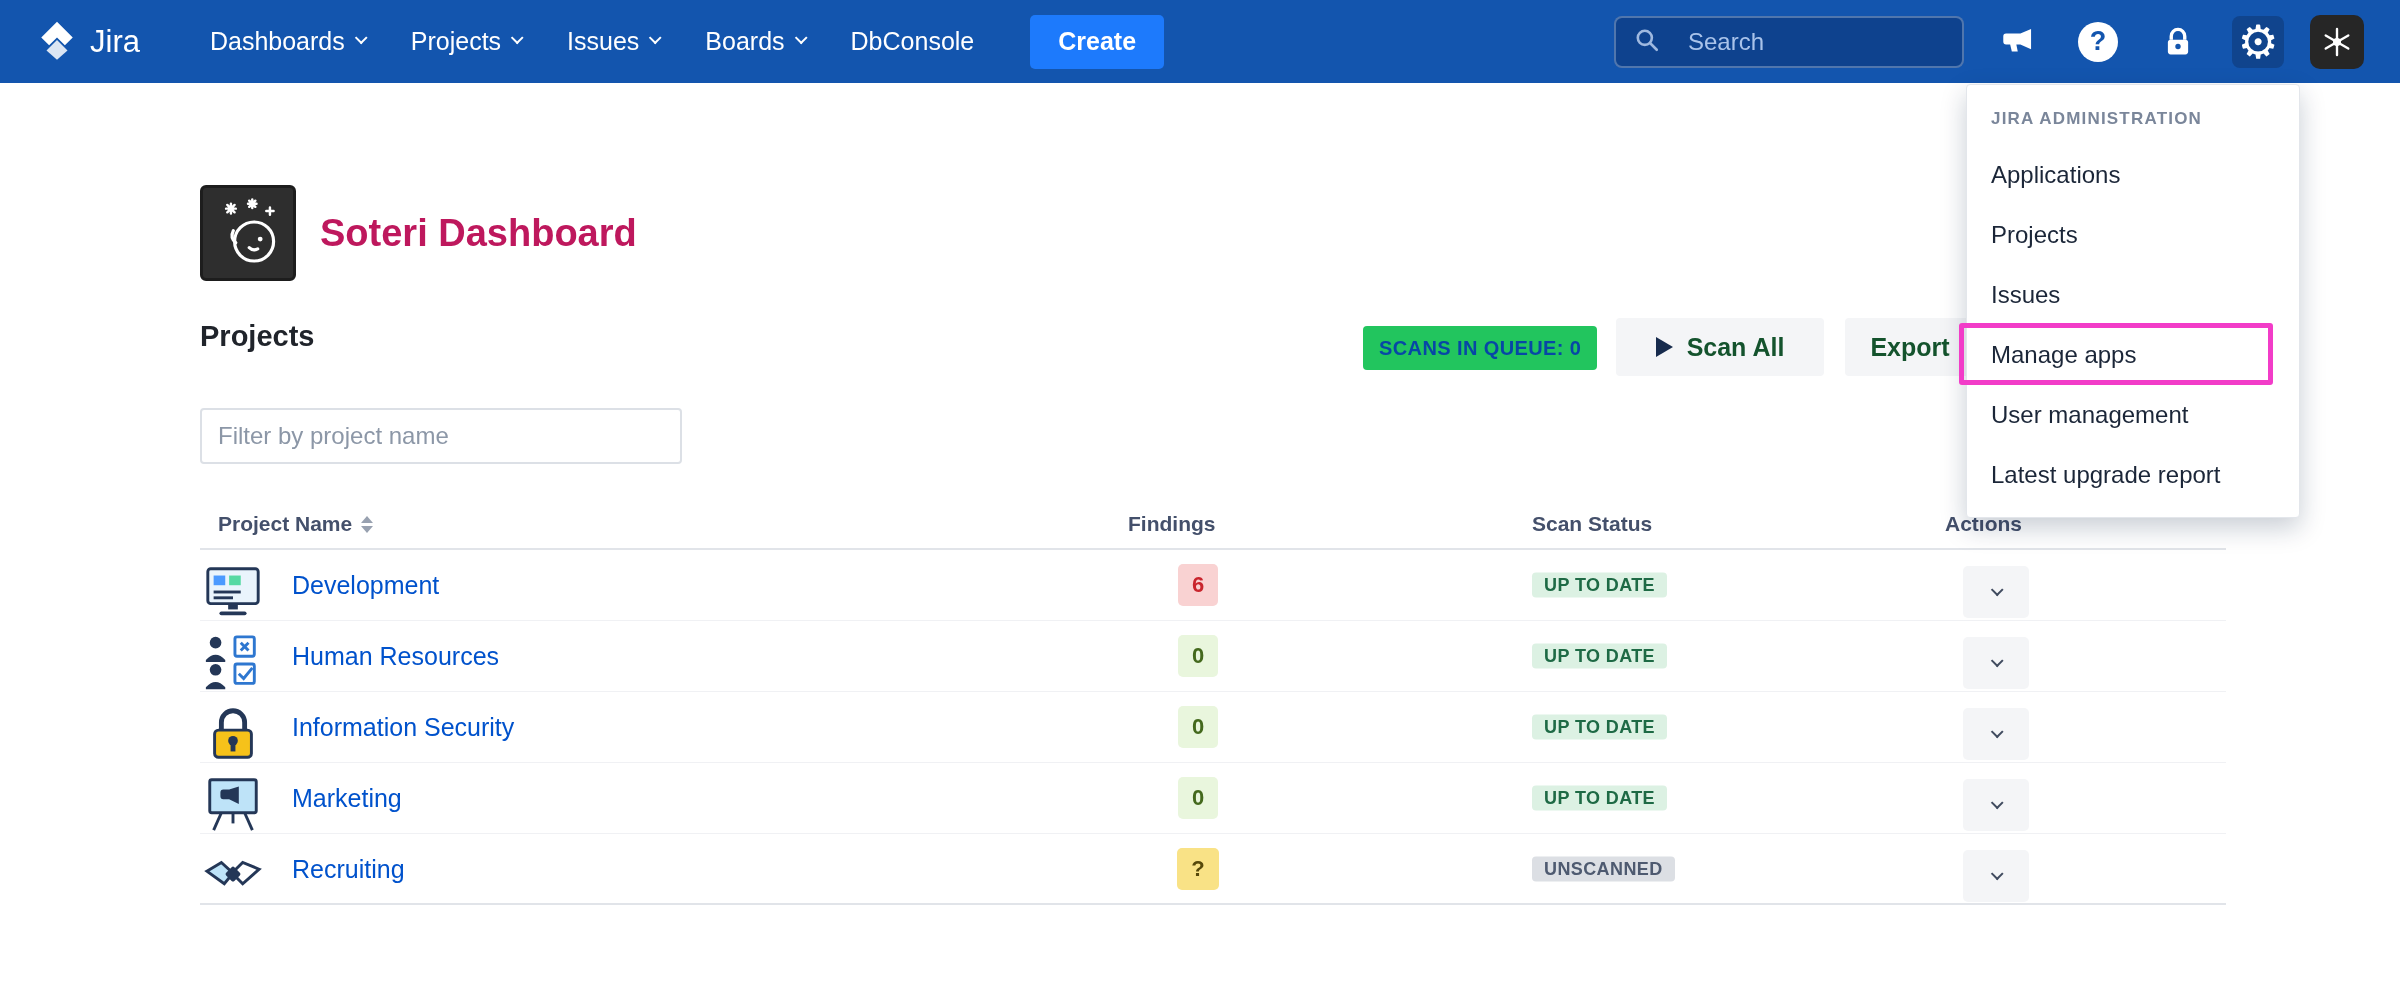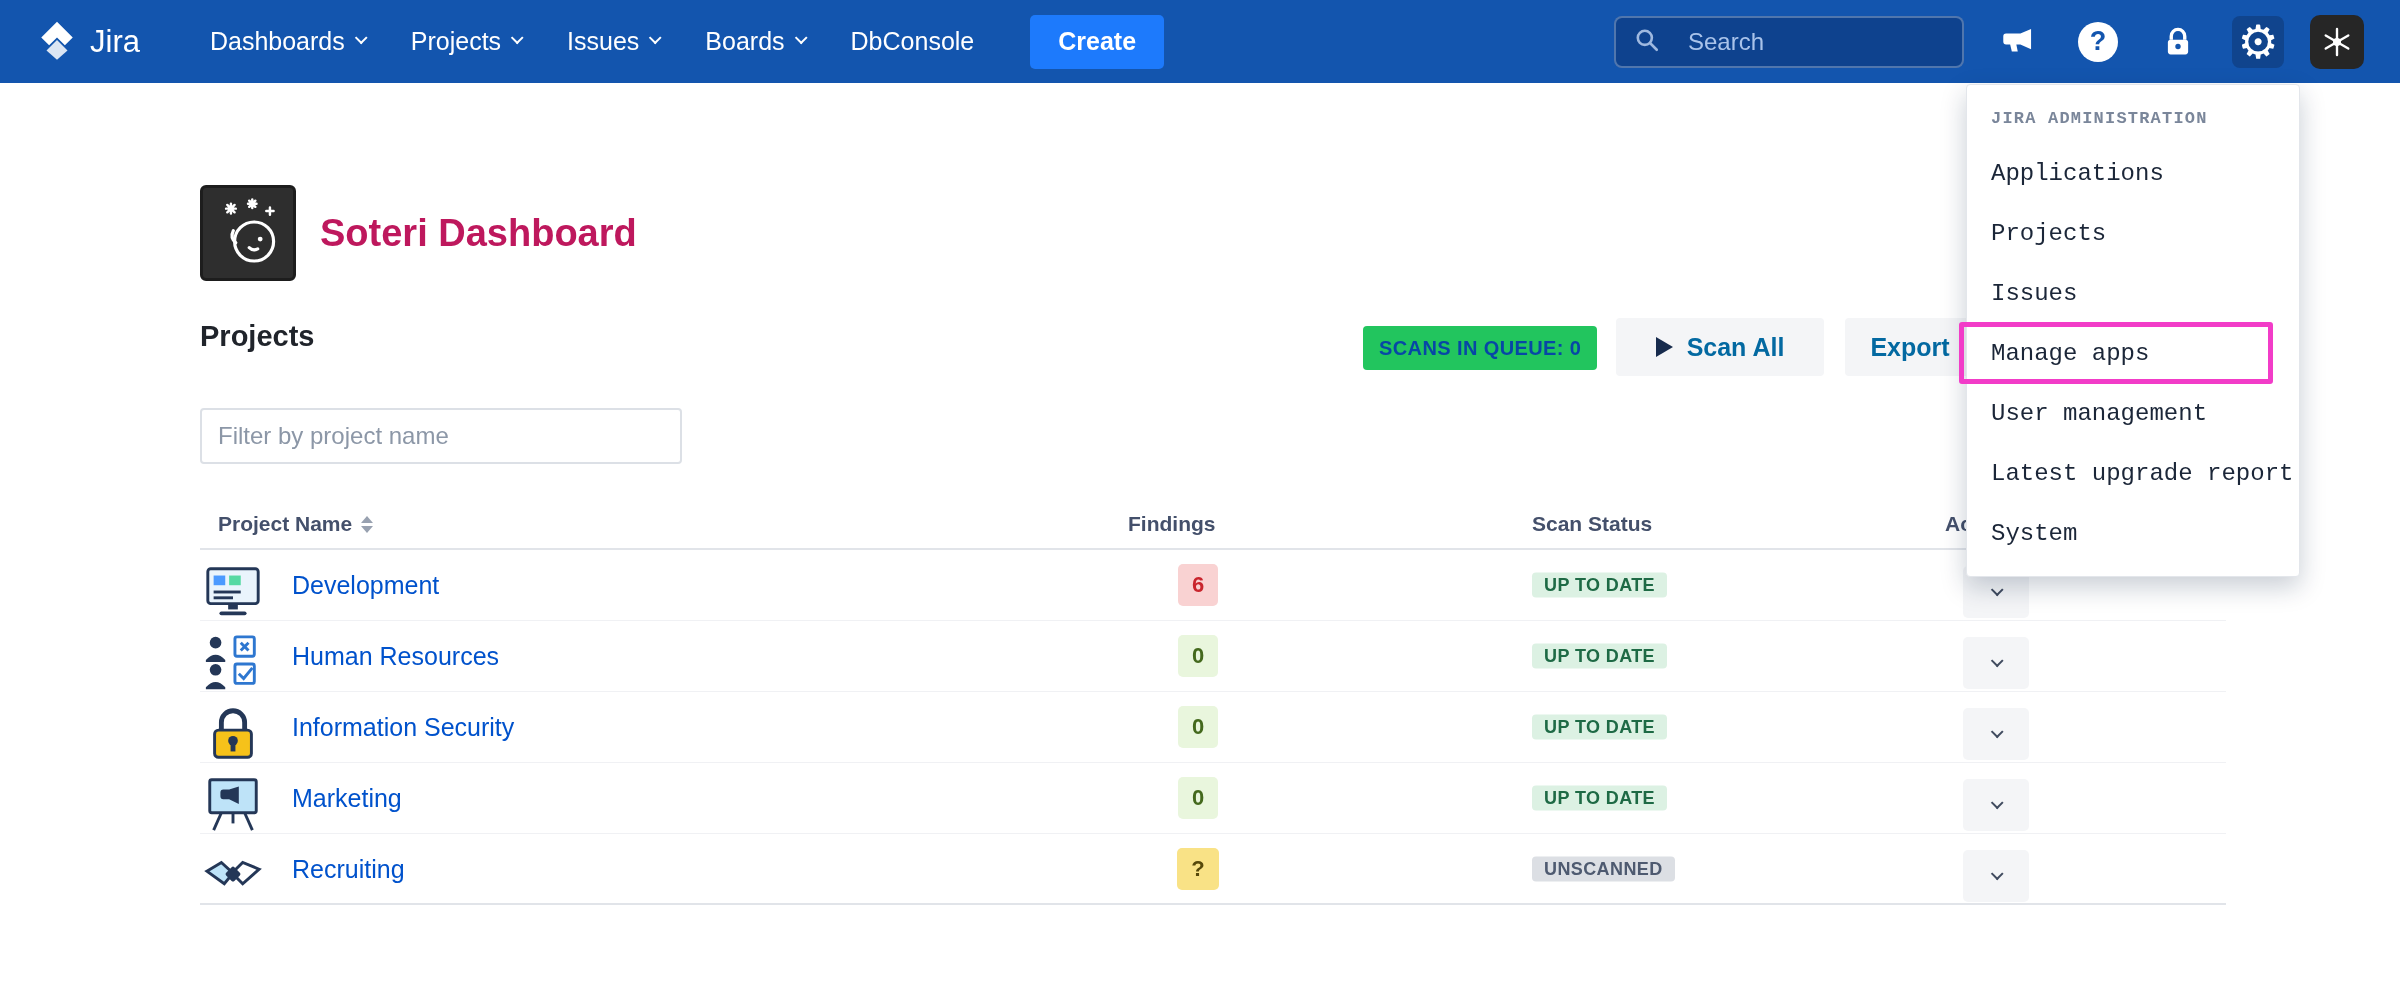--- a/index.html
+++ b/index.html
@@ -26,38 +26,38 @@
   .icon-btn { width:52px; height:52px; margin-left:28px; display:grid; place-items:center; cursor:pointer; border-radius:8px; }
   .icon-btn.active { background:rgba(9,30,66,0.30); }
   .help-circle { width:40px; height:40px; border-radius:50%; background:#fff; color:#1355AE;
     font-size:27px; font-weight:700; display:grid; place-items:center; }
   .gear-glyph { color:#fff; font-size:46px; line-height:1; }
   .avatar { width:54px; height:54px; margin-left:26px; border-radius:10px; background:#262626; display:grid; place-items:center; cursor:pointer; }
 
   
   .admin-menu { position:absolute; top:84px; right:100px; width:334px; background:#fff;
     border:1px solid #E3E6EB; border-radius:4px; box-shadow:0 10px 26px rgba(9,30,66,0.22);
-    padding:16px 0 12px; z-index:60;font-family:Liberation Mono, monospace; }
+    padding:16px 0 12px; z-index:60; }
   .menu-header { padding:8px 24px 16px; font-size:17px; font-weight:700; letter-spacing:1.2px; color:#7A869A; }
   .menu-item { position:relative; height:60px; line-height:60px; padding:0 24px; font-size:24px; color:#1B2638; cursor:pointer; white-space:nowrap; }
   .hl-box { position:absolute; left:-8px; top:-2px; height:62px; width:calc(100% - 18px);
     border:5px solid #F23CC8; border-radius:3px; pointer-events:none; }
 
   
   .soteri-logo { position:absolute; left:200px; top:185px; width:96px; height:96px;
     background:#2E2E2E; border:3px solid #1d1d1d; border-radius:6px; display:grid; place-items:center; }
   .page-title { position:absolute; left:320px; top:185px; height:96px; display:flex; align-items:center;
     font-size:38px; font-weight:700; color:#be185d; }
   .section-title { position:absolute; left:200px; top:320px; font-size:29px; font-weight:700; color:#20242B; }
 
   .queue-badge { position:absolute; left:1363px; top:326px; height:44px; line-height:44px;
     padding:0 16px; background:#22c55e; color:#0747A6; font-size:20px; font-weight:700;
     letter-spacing:0.4px; border-radius:4px; }
   .btn-light { position:absolute; top:318px; height:58px; background:#F4F5F7; border:none;
-    border-radius:4px; font-family:inherit; font-size:25px; font-weight:600; color:#0369a1;
+    border-radius:4px; font-family:inherit; font-size:25px; font-weight:600; color:#14532d;
     display:flex; align-items:center; justify-content:center; gap:14px; cursor:pointer; }
   .scan-all-btn { left:1616px; width:208px; }
   .export-btn { left:1845px; width:130px; }
   .play-tri { width:0; height:0; border-left:17px solid #172B4D; border-top:10px solid transparent; border-bottom:10px solid transparent; }
 
   .filter-input { position:absolute; left:200px; top:408px; width:482px; height:56px;
     border:2px solid #DCE0E6; border-radius:4px; padding:0 16px; font-size:24px; font-family:inherit; color:#3B4454; outline:none; }
   .filter-input::placeholder { color:#8C97A7; }
 
   
@@ -175,21 +175,20 @@
   <div class="menu-header">JIRA ADMINISTRATION</div>
   <div class="menu-item">Applications</div>
   <div class="menu-item">Projects</div>
   <div class="menu-item">Issues</div>
   <div class="menu-item">
     <span>Manage apps</span>
     <span class="hl-box"></span>
   </div>
   <div class="menu-item">User management</div>
   <div class="menu-item">Latest upgrade report</div>
-  <div class="menu-item">System</div>
 </div>
 
 <div class="soteri-logo">
   <svg width="78" height="78" viewBox="0 0 64 64">
     <g stroke="#fff" stroke-width="2.6" fill="none" stroke-linecap="round">
       <circle cx="37" cy="39" r="16"></circle>
       <path d="M22 40 q-5 -4 -2 -10"></path>
       <path d="M33 44 q3 3 7 1"></path>
     </g>
     <circle cx="42" cy="37" r="2" fill="#fff"></circle>

